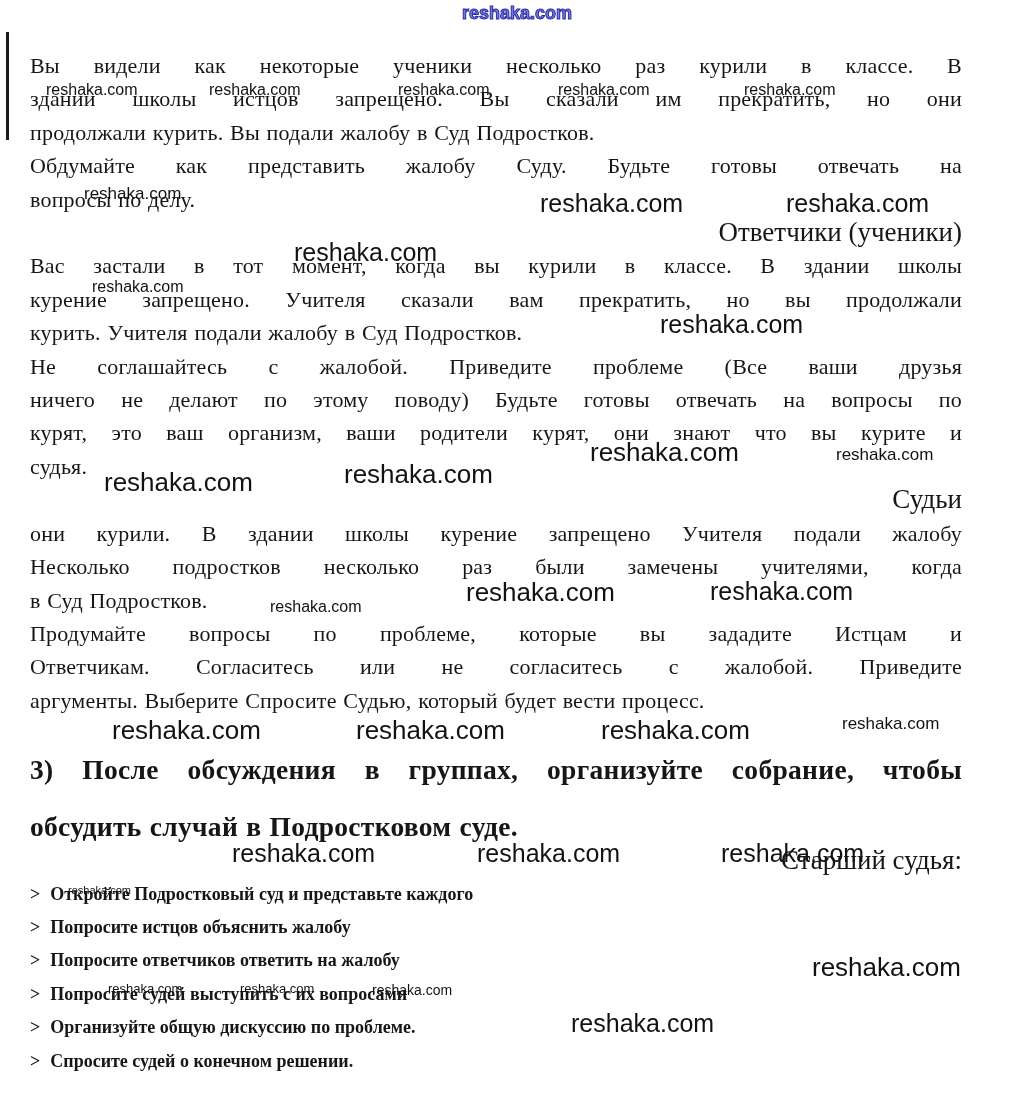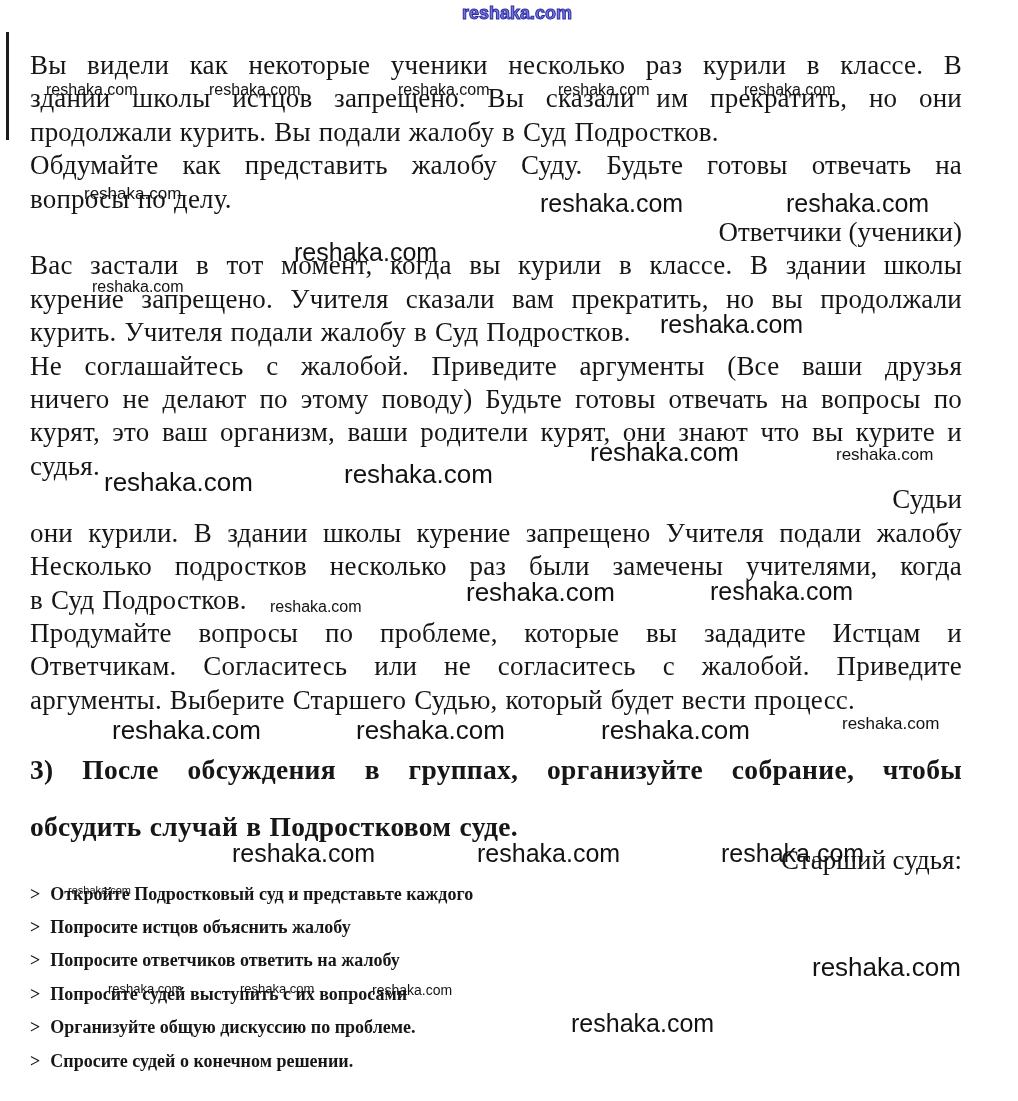--- a/index.html
+++ b/index.html
@@ -11,21 +11,21 @@
     font-family: "Liberation Serif", serif;
   }
   .page {
     position: absolute;
     left: 30px; top: 49px;
     width: 932px;
     color: #161616;
   }
   .block { margin: 0; }
   .line {
-    font-size: 27px;
+    font-size: 22px;
     line-height: 33.4px;
     text-align: left;
     color: #161616;
     letter-spacing: 0.2px;
     word-spacing: 1px;
   }
   .line.just {
     text-align: justify;
     text-align-last: justify;
   }
@@ -92,35 +92,35 @@
       <div class="line just">Обдумайте как представить жалобу Суду. Будьте готовы отвечать на</div>
       <div class="line">вопросы по делу.</div>
     </div>
     <div class="label-line">Ответчики (ученики)</div>
     <div class="block para">
       <div class="line just">Вас застали в тот момент, когда вы курили в классе. В здании школы</div>
       <div class="line just">курение запрещено. Учителя сказали вам прекратить, но вы продолжали</div>
       <div class="line">курить. Учителя подали жалобу в Суд Подростков.</div>
     </div>
     <div class="block para">
-      <div class="line just">Не соглашайтесь с жалобой. Приведите аргументы (Все ваши друзья</div>
+      <div class="line just">Не соглашайтесь с жалобой. Приведите проблеме (Все ваши друзья</div>
       <div class="line just">ничего не делают по этому поводу) Будьте готовы отвечать на вопросы по</div>
       <div class="line just">курят, это ваш организм, ваши родители курят, они знают что вы курите и</div>
       <div class="line">судья.</div>
     </div>
     <div class="label-line">Судьи</div>
     <div class="block para">
       <div class="line just">они курили. В здании школы курение запрещено Учителя подали жалобу</div>
       <div class="line just">Несколько подростков несколько раз были замечены учителями, когда</div>
       <div class="line">в Суд Подростков.</div>
     </div>
     <div class="block para">
       <div class="line just">Продумайте вопросы по проблеме, которые вы зададите Истцам и</div>
       <div class="line just">Ответчикам. Согласитесь или не согласитесь с жалобой. Приведите</div>
-      <div class="line">аргументы. Выберите Старшего Судью, который будет вести процесс.</div>
+      <div class="line">аргументы. Выберите Спросите Судью, который будет вести процесс.</div>
     </div>
     <div class="block heading">
       <div class="line just">3) После обсуждения в группах, организуйте собрание, чтобы</div>
       <div class="line">обсудить случай в Подростковом суде.</div>
     </div>
     <div class="label-line">Старший судья:</div>
     <div class="bullet"><span class="marker">&gt;</span><span>Откройте Подростковый суд и представьте каждого</span></div>
     <div class="bullet"><span class="marker">&gt;</span><span>Попросите истцов объяснить жалобу</span></div>
     <div class="bullet"><span class="marker">&gt;</span><span>Попросите ответчиков ответить на жалобу</span></div>
     <div class="bullet"><span class="marker">&gt;</span><span>Попросите судей выступить с их вопросами</span></div>

